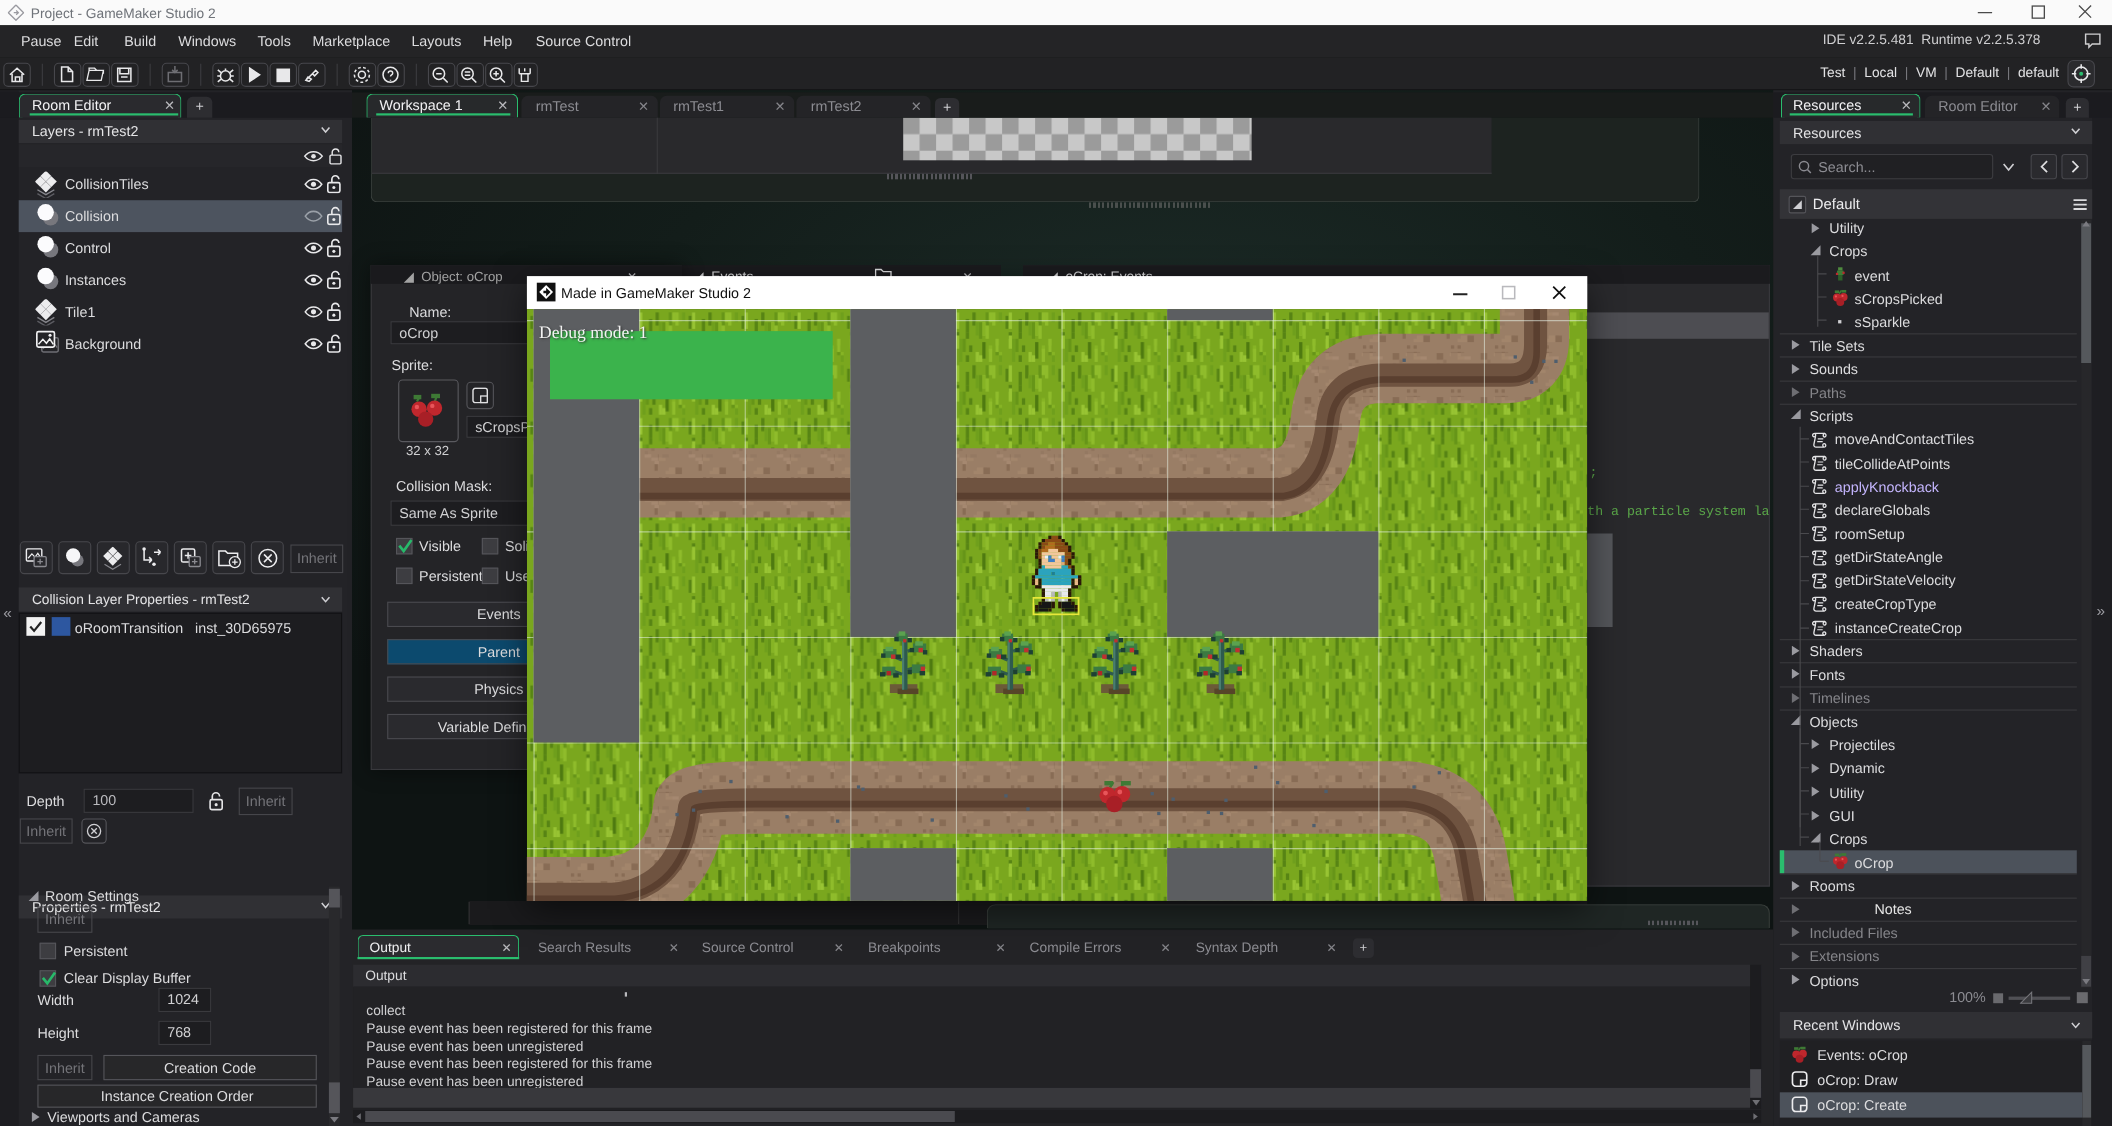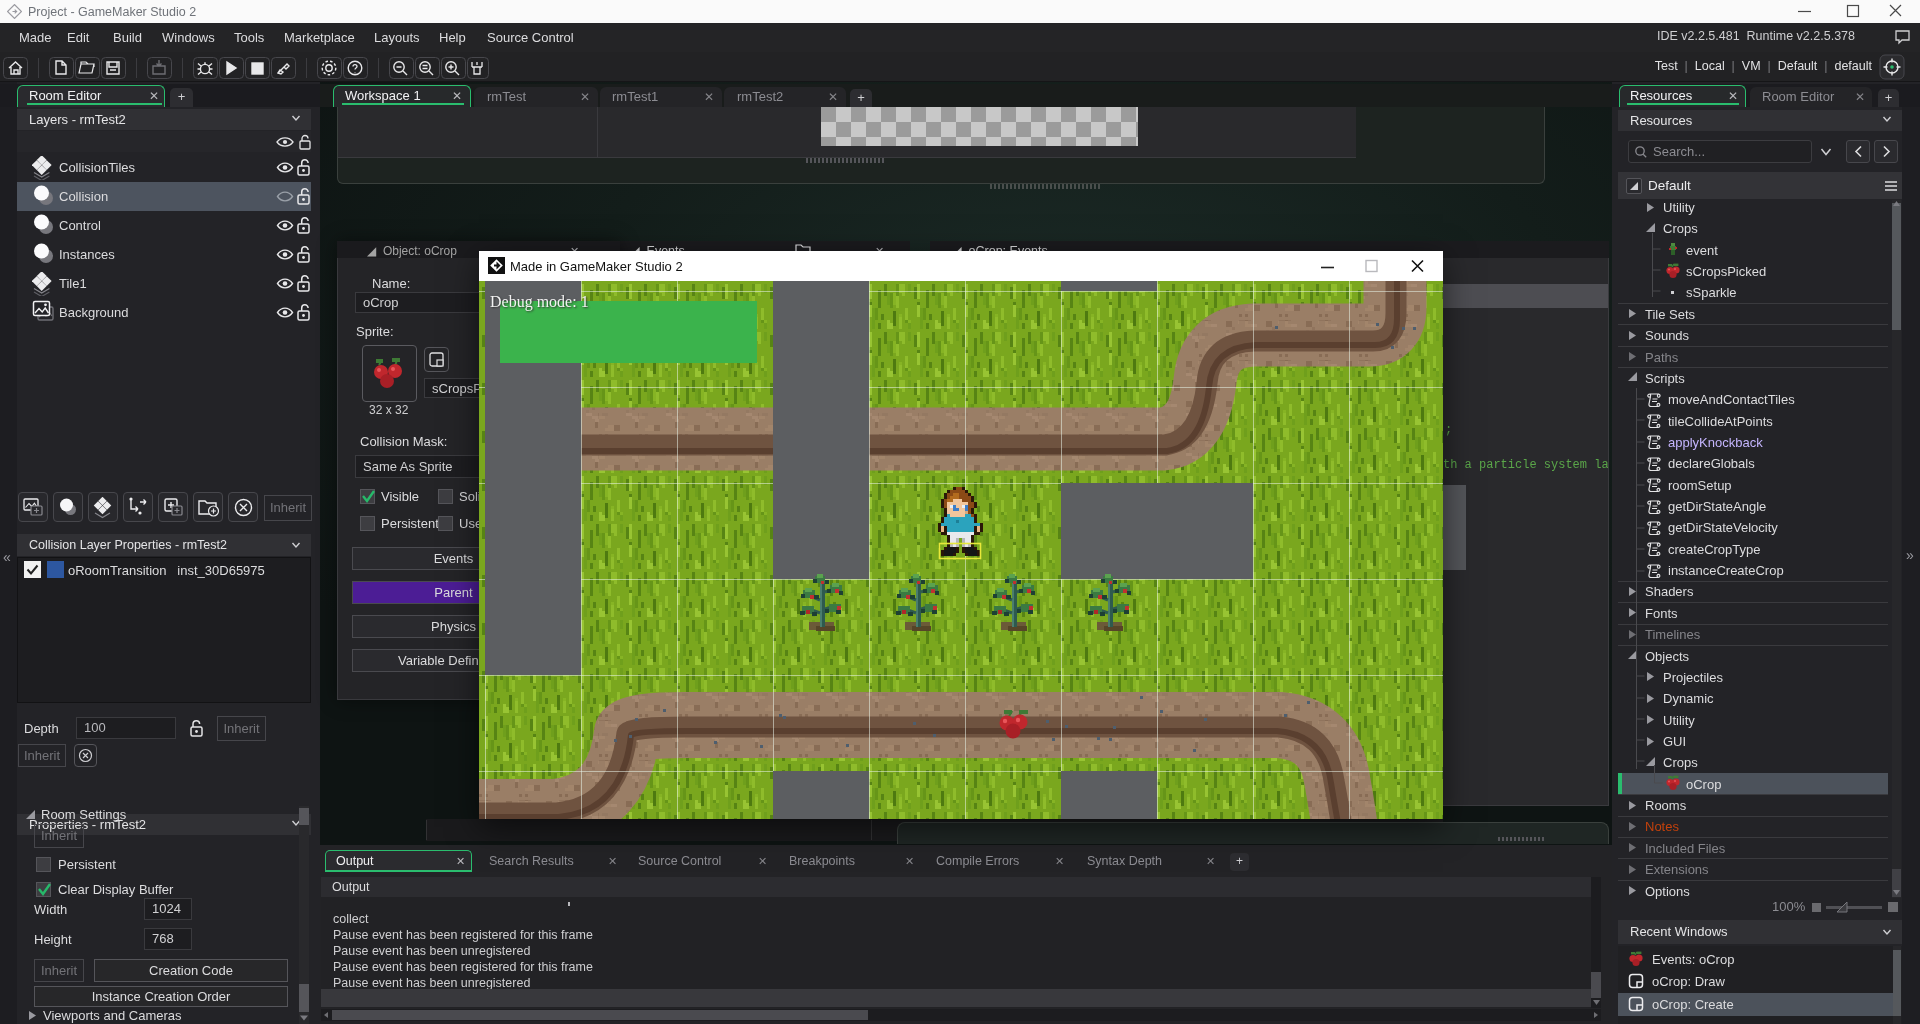--- a/index.html
+++ b/index.html
@@ -25,21 +25,21 @@
       <path d="M5.5 7.5h4M7.7 5.6l2 1.9-2 1.9" fill="none" stroke="#9a9aa0" stroke-width="1.1"></path>
     </svg>
 <div class="txt" style="left:28px;top:6px;color:#6f7379;font-size:12.5px">Project - GameMaker Studio 2</div>
 <svg class="abs" style="left:1790px;top:0" width="130" height="23" viewBox="0 0 130 23">
       <path d="M8 11.5h13" stroke="#4a4a4a" stroke-width="1.2"></path>
       <rect x="57.5" y="5.5" width="11" height="11" fill="none" stroke="#4a4a4a" stroke-width="1.2"></rect>
       <path d="M100 5l11 11M111 5l-11 11" stroke="#4a4a4a" stroke-width="1.2"></path>
     </svg>
 
 <div class="abs" style="left:0;top:23px;width:1920px;height:29px;background:#242426"></div>
-<div class="txt" style="left:19px;top:31px">Made</div>
+<div class="txt" style="left:19px;top:31px">Pause</div>
 <div class="txt" style="left:67px;top:31px">Edit</div>
 <div class="txt" style="left:113px;top:31px">Build</div>
 <div class="txt" style="left:162px;top:31px">Windows</div>
 <div class="txt" style="left:234px;top:31px">Tools</div>
 <div class="txt" style="left:284px;top:31px">Marketplace</div>
 <div class="txt" style="left:374px;top:31px">Layouts</div>
 <div class="txt" style="left:439px;top:31px">Help</div>
 <div class="txt" style="left:487px;top:31px">Source Control</div>
 <div class="txt" style="right:65px;top:30px;color:#cfcfd1;font-size:12.5px;right:65px">IDE v2.2.5.481&nbsp;&nbsp;Runtime v2.2.5.378</div>
 <svg class="abs" style="left:1894px;top:29px" width="17" height="16" viewBox="0 0 17 16">
@@ -421,21 +421,21 @@
       <path d="M3 9l4 5 7-10" fill="none" stroke="#27b96a" stroke-width="2.4"></path>
     </svg>
 <div class="txt" style="left:381px;top:490px">Visible</div>
 <div class="cb" style="left:438px;top:489px"></div>
 <div class="txt" style="left:459px;top:490px">Solid</div>
 <div class="cb" style="left:360px;top:516px"></div>
 <div class="txt" style="left:381px;top:517px">Persistent</div>
 <div class="cb" style="left:438px;top:516px"></div>
 <div class="txt" style="left:459px;top:517px">Uses Physics</div>
 <div class="btn" style="left:352px;top:547px;width:203px;height:23px;line-height:21px;background:#2a2a2e;border-color:#4a4a4f">Events</div>
-<div class="btn" style="left:352px;top:581px;width:203px;height:23px;line-height:21px;background:#4c1d95;border-color:#4a4a4f">Parent</div>
+<div class="btn" style="left:352px;top:581px;width:203px;height:23px;line-height:21px;background:#0c4a6e;border-color:#4a4a4f">Parent</div>
 <div class="btn" style="left:352px;top:615px;width:203px;height:23px;line-height:21px;background:#2a2a2e;border-color:#4a4a4f">Physics</div>
 <div class="btn" style="left:352px;top:649px;width:203px;height:23px;line-height:21px;background:#2a2a2e;border-color:#4a4a4f">Variable Definitions</div>
 
 <div class="abs" style="left:320px;top:845px;width:1292px;height:179px;background:#232326"></div>
 <div class="abs" style="left:325px;top:850px;width:147px;height:22px;background:#2b2b2f;border:1px solid #2abd6e;border-bottom:none;border-radius:5px 5px 0 0"></div>
 <div class="abs" style="left:325px;top:870px;width:147px;height:2px;background:#2abd6e"></div>
 <div class="txt" style="left:336px;top:855px;color:#f0f0f2;font-size:12.5px">Output</div>
 <div class="tab-x" style="left:456px;top:855px;font-size:11px">✕</div>
 <div class="txt dim" style="left:489px;top:855px;font-size:12.5px">Search Results</div>
     <div class="tab-x" style="left:608px;top:855px;color:#85858a;font-size:11px">✕</div>
@@ -693,21 +693,21 @@
 <div class="txt" style="left:1686px;top:778px;color:#dcdcde">oCrop</div>
 <div class="abs" style="left:1618px;top:794px;width:270px;height:1px;background:#3a3a3e"></div>
 <svg class="abs" style="left:1628px;top:800px" width="9" height="11" viewBox="0 0 9 11">
       <path d="M1 1l7 4.5L1 10z" fill="#9a9aa0"></path>
     </svg>
 <div class="txt" style="left:1645px;top:799px;color:#dcdcde">Rooms</div>
 <div class="abs" style="left:1618px;top:816px;width:270px;height:1px;background:#3a3a3e"></div>
 <svg class="abs" style="left:1628px;top:821px" width="9" height="11" viewBox="0 0 9 11">
       <path d="M1 1l7 4.5L1 10z" fill="#6e6e73"></path>
     </svg>
-<div class="txt" style="left:1645px;top:820px;color:#c2410c">Notes</div>
+<div class="txt" style="left:1704px;top:820px;color:#e5e5e5">Notes</div>
 <div class="abs" style="left:1618px;top:837px;width:270px;height:1px;background:#3a3a3e"></div>
 <svg class="abs" style="left:1628px;top:842px" width="9" height="11" viewBox="0 0 9 11">
       <path d="M1 1l7 4.5L1 10z" fill="#6e6e73"></path>
     </svg>
 <div class="txt" style="left:1645px;top:842px;color:#85858a">Included Files</div>
 <div class="abs" style="left:1618px;top:858px;width:270px;height:1px;background:#3a3a3e"></div>
 <svg class="abs" style="left:1628px;top:864px" width="9" height="11" viewBox="0 0 9 11">
       <path d="M1 1l7 4.5L1 10z" fill="#6e6e73"></path>
     </svg>
 <div class="txt" style="left:1645px;top:863px;color:#85858a">Extensions</div>

